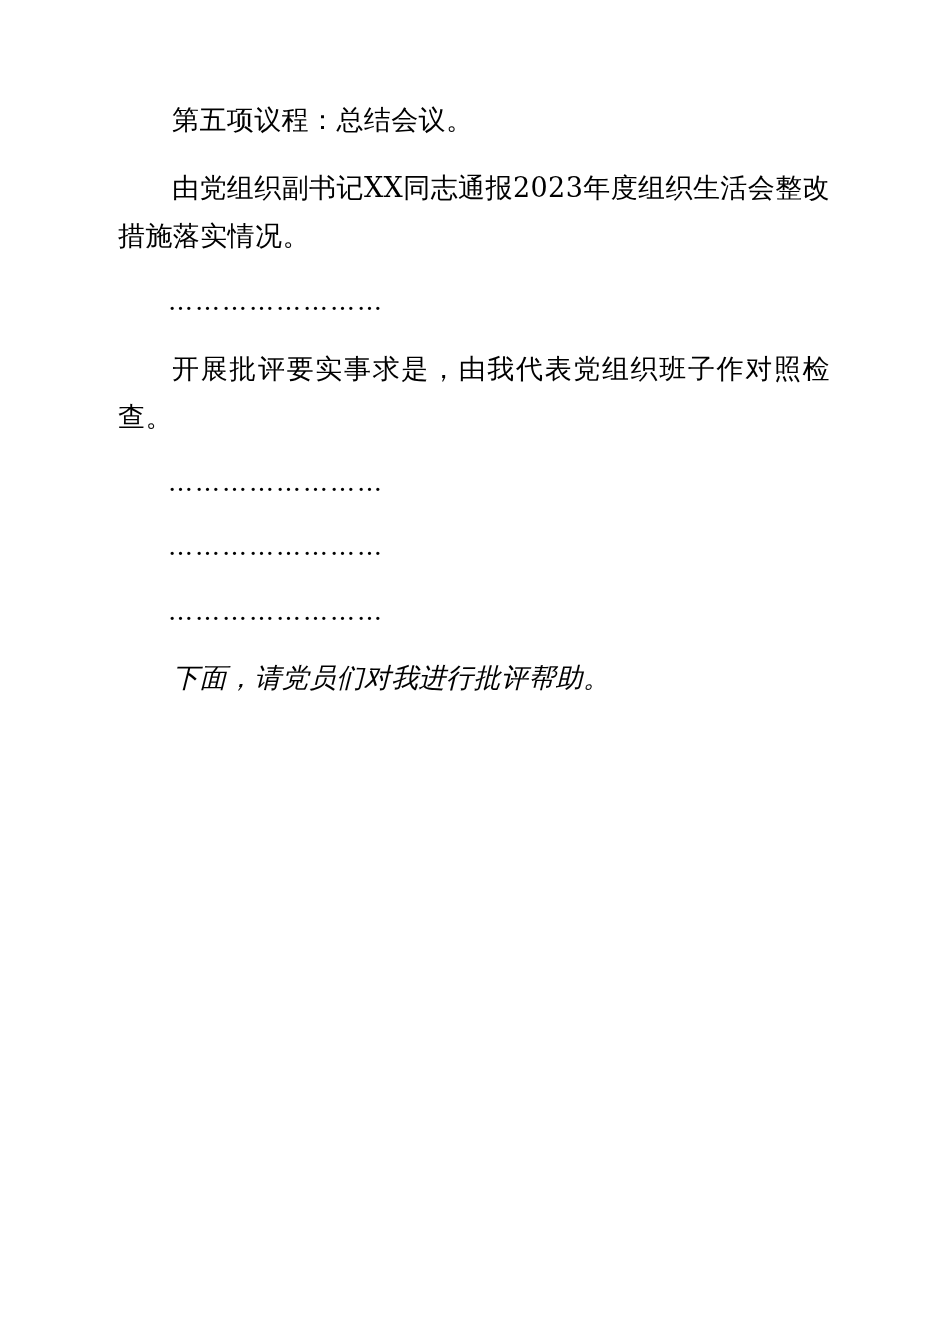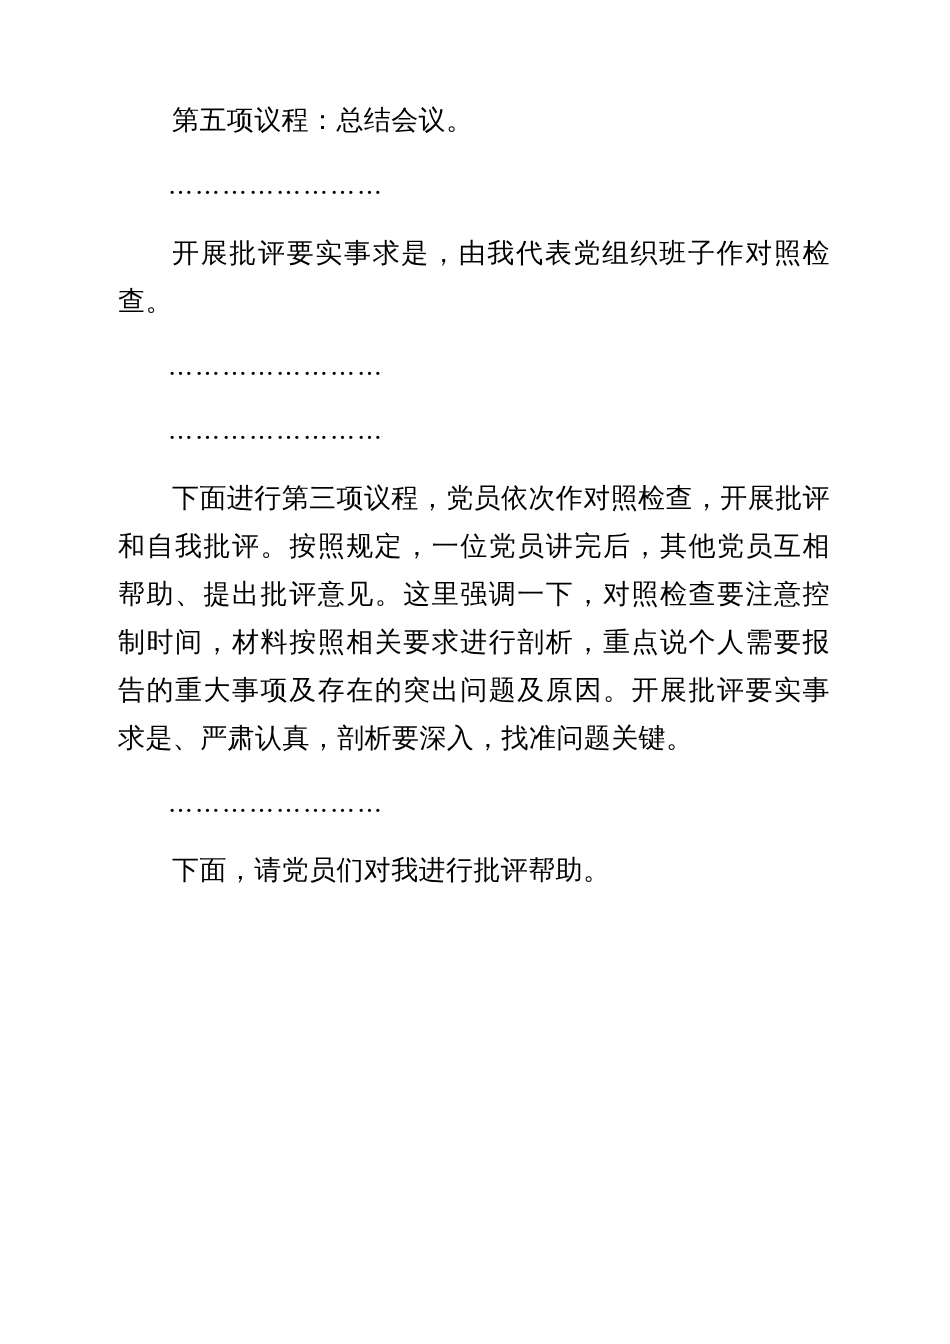--- a/index.html
+++ b/index.html
@@ -36,29 +36,30 @@
     text-indent: 0;
   }
   p.ellipsis {
     margin: 0 0 20px 0;
     text-indent: 2em;
     letter-spacing: 2px;
     font-size: 25px;
   }
   p.last {
     margin-bottom: 0;
+    font-style: italic;
   }
 </style>
 </head>
 <body>
 
 <div class="page">
   <div class="doc-body">
     <p class="para">第五项议程：总结会议。</p>
+    <p class="para">由党组织副书记XX同志通报2023年度组织生活会整改措施落实情况。</p>
     <p class="ellipsis">……………………</p>
     <p class="para">开展批评要实事求是，由我代表党组织班子作对照检查。</p>
     <p class="ellipsis">……………………</p>
     <p class="ellipsis">……………………</p>
-    <p class="para">下面进行第三项议程，党员依次作对照检查，开展批评和自我批评。按照规定，一位党员讲完后，其他党员互相帮助、提出批评意见。这里强调一下，对照检查要注意控制时间，材料按照相关要求进行剖析，重点说个人需要报告的重大事项及存在的突出问题及原因。开展批评要实事求是、严肃认真，剖析要深入，找准问题关键。</p>
     <p class="ellipsis">……………………</p>
     <p class="para last">下面，请党员们对我进行批评帮助。</p>
   </div>
 </div>
 
 </body></html>

